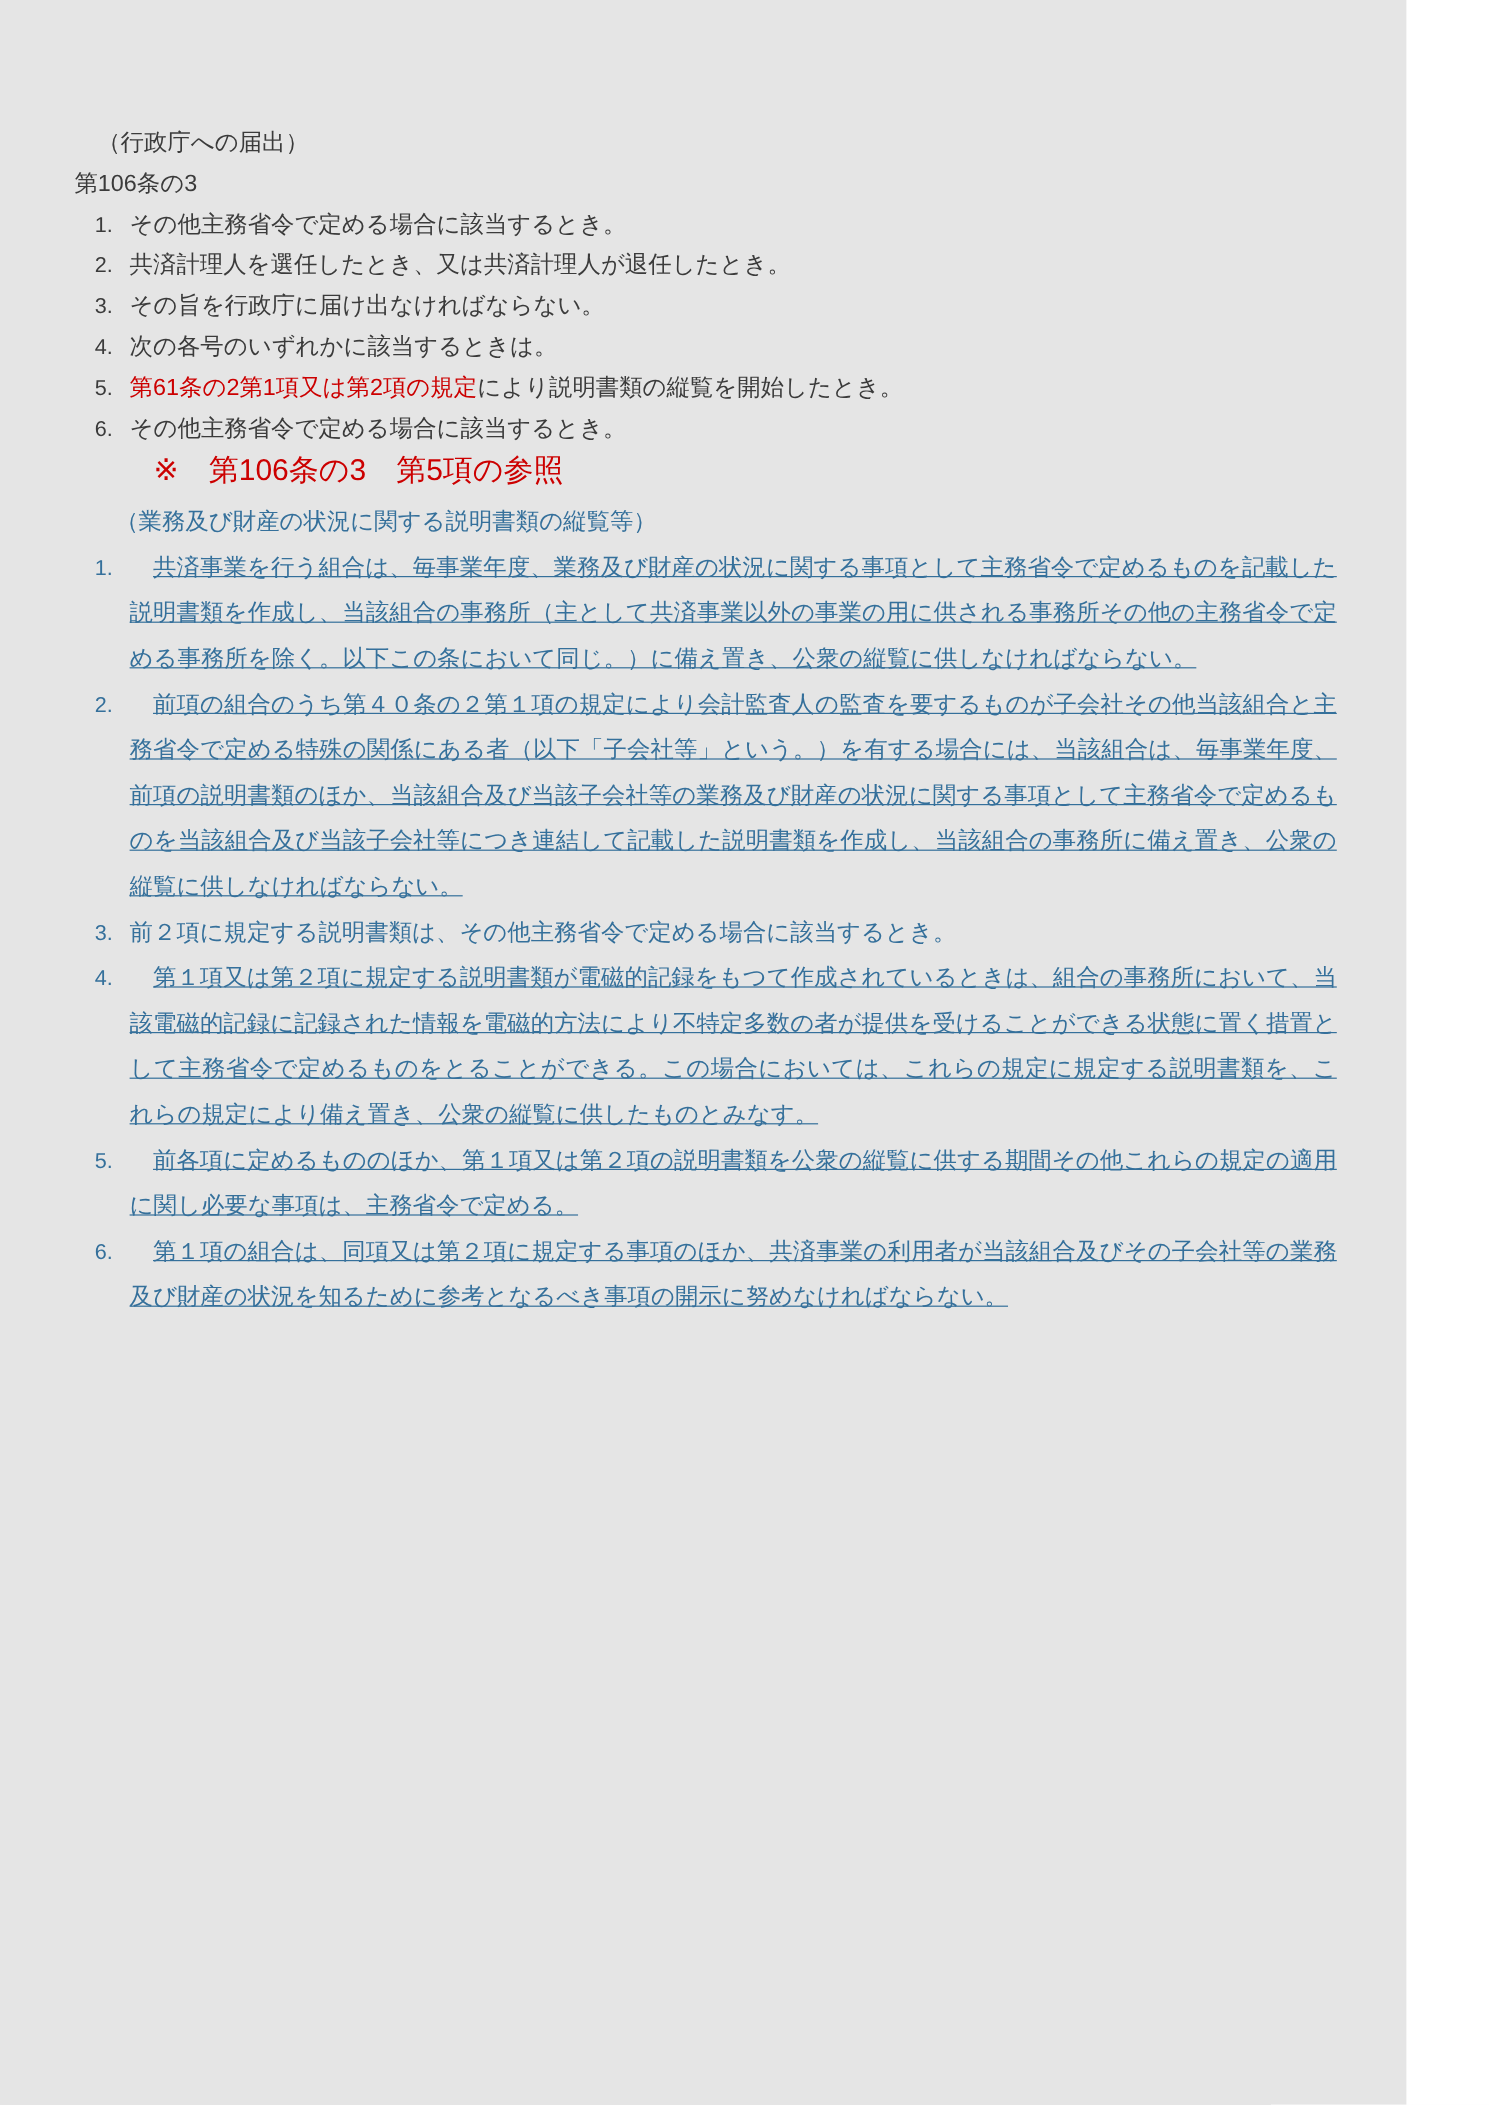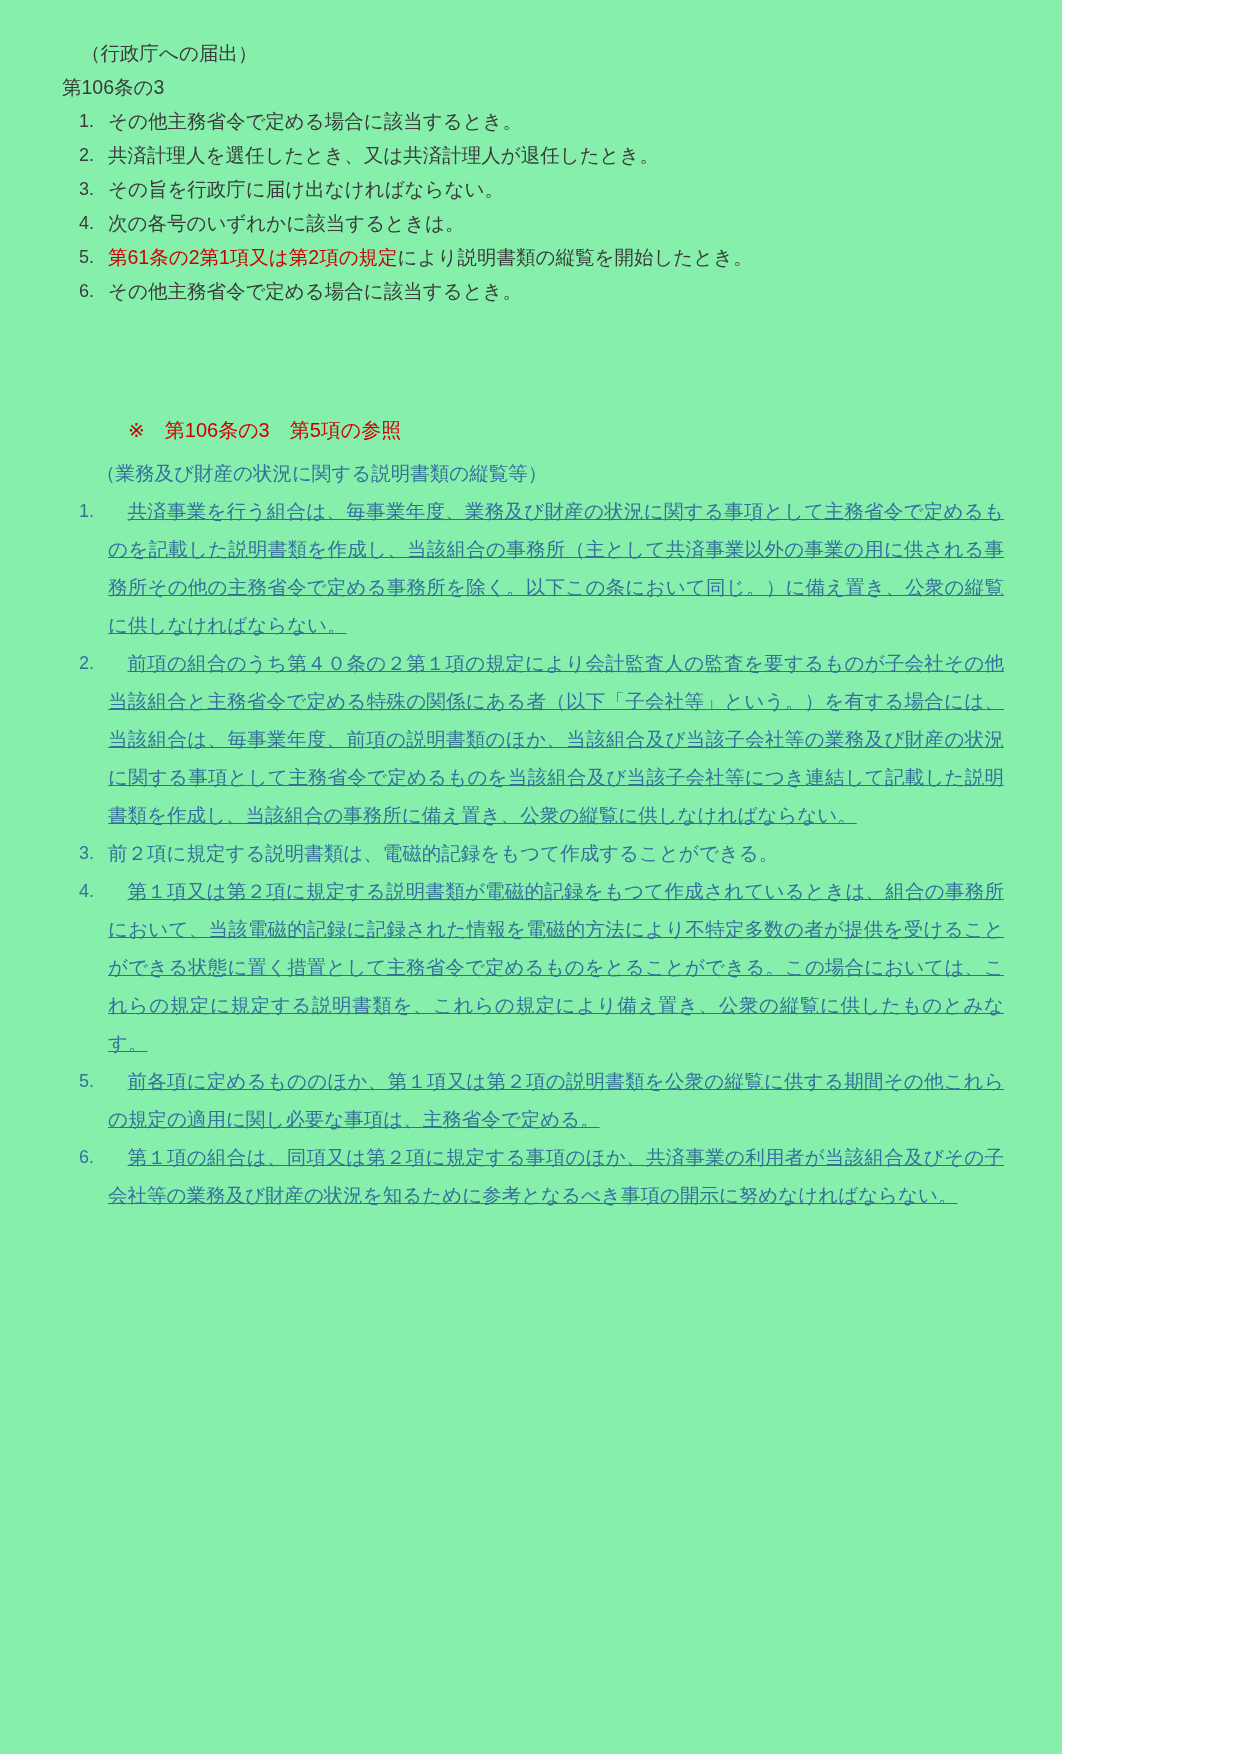--- a/index.html
+++ b/index.html
@@ -4,44 +4,43 @@
 <style>
   html,body{margin:0;padding:0;background:#ffffff;}
   body{
     width:1241px;min-height:1754px;
     font-family:"Liberation Sans","DejaVu Sans",sans-serif;
     color:#3b3b3b;
     -webkit-font-smoothing:antialiased;
   }
   .page{
     box-sizing:border-box;
-    width:1062px;min-height:1754px;
-    padding:36px 58px 60px 62px;
-    background:#86efac;
+    width:1172px;min-height:1754px;
+    padding:102px 58px 60px 62px;
+    background:#e5e5e5;
   }
   
   .sec1{font-size:19.5px;line-height:34px;color:#3b3b3b;}
   .sec1 .paren-heading{padding-left:19px;}
   .sec1 .article-no{padding-left:0;}
   .sec1 .intro{
     margin:0;text-indent:1em;text-align:justify;
   }
   .list-black{margin:0;padding:0;list-style:none;}
   .list-black .li{display:flex;align-items:flex-start;}
   .list-black .num{
     flex:0 0 46px;text-align:right;padding-right:14px;box-sizing:border-box;
     font-size:18px;
   }
   .list-black .txt{flex:1;}
   .red-text{color:#cc0000;}
   
   .note{
-    margin-top:104px;
     padding-left:66px;
-    font-size:20px;line-height:36px;
+    font-size:25px;line-height:36px;
     color:#cc0000;
   }
   
   .sec2{color:#35709b;font-size:19.5px;line-height:38px;margin-top:6px;}
   .sec2 .paren-heading{padding-left:34px;}
   .sec2 .article-no{padding-left:0;}
   .list-blue{margin:0;padding:0;list-style:none;}
   .list-blue .li{display:flex;align-items:flex-start;}
   .list-blue .num{
     flex:0 0 46px;text-align:right;padding-right:14px;box-sizing:border-box;
@@ -96,21 +95,21 @@
       <div class="li">
         <span class="num">1.</span>
         <p class="txt indent">共済事業を行う組合は、毎事業年度、業務及び財産の状況に関する事項として主務省令で定めるものを記載した説明書類を作成し、当該組合の事務所（主として共済事業以外の事業の用に供される事務所その他の主務省令で定める事務所を除く。以下この条において同じ。）に備え置き、公衆の縦覧に供しなければならない。</p>
       </div>
       <div class="li">
         <span class="num">2.</span>
         <p class="txt indent">前項の組合のうち第４０条の２第１項の規定により会計監査人の監査を要するものが子会社その他当該組合と主務省令で定める特殊の関係にある者（以下「子会社等」という。）を有する場合には、当該組合は、毎事業年度、前項の説明書類のほか、当該組合及び当該子会社等の業務及び財産の状況に関する事項として主務省令で定めるものを当該組合及び当該子会社等につき連結して記載した説明書類を作成し、当該組合の事務所に備え置き、公衆の縦覧に供しなければならない。</p>
       </div>
       <div class="li">
         <span class="num">3.</span>
-        <p class="txt">前２項に規定する説明書類は、電磁的記録をもつて作成することができる。</p>
+        <p class="txt">前２項に規定する説明書類は、その他主務省令で定める場合に該当するとき。</p>
       </div>
       <div class="li">
         <span class="num">4.</span>
         <p class="txt indent">第１項又は第２項に規定する説明書類が電磁的記録をもつて作成されているときは、組合の事務所において、当該電磁的記録に記録された情報を電磁的方法により不特定多数の者が提供を受けることができる状態に置く措置として主務省令で定めるものをとることができる。この場合においては、これらの規定に規定する説明書類を、これらの規定により備え置き、公衆の縦覧に供したものとみなす。</p>
       </div>
       <div class="li">
         <span class="num">5.</span>
         <p class="txt indent">前各項に定めるもののほか、第１項又は第２項の説明書類を公衆の縦覧に供する期間その他これらの規定の適用に関し必要な事項は、主務省令で定める。</p>
       </div>
       <div class="li">

